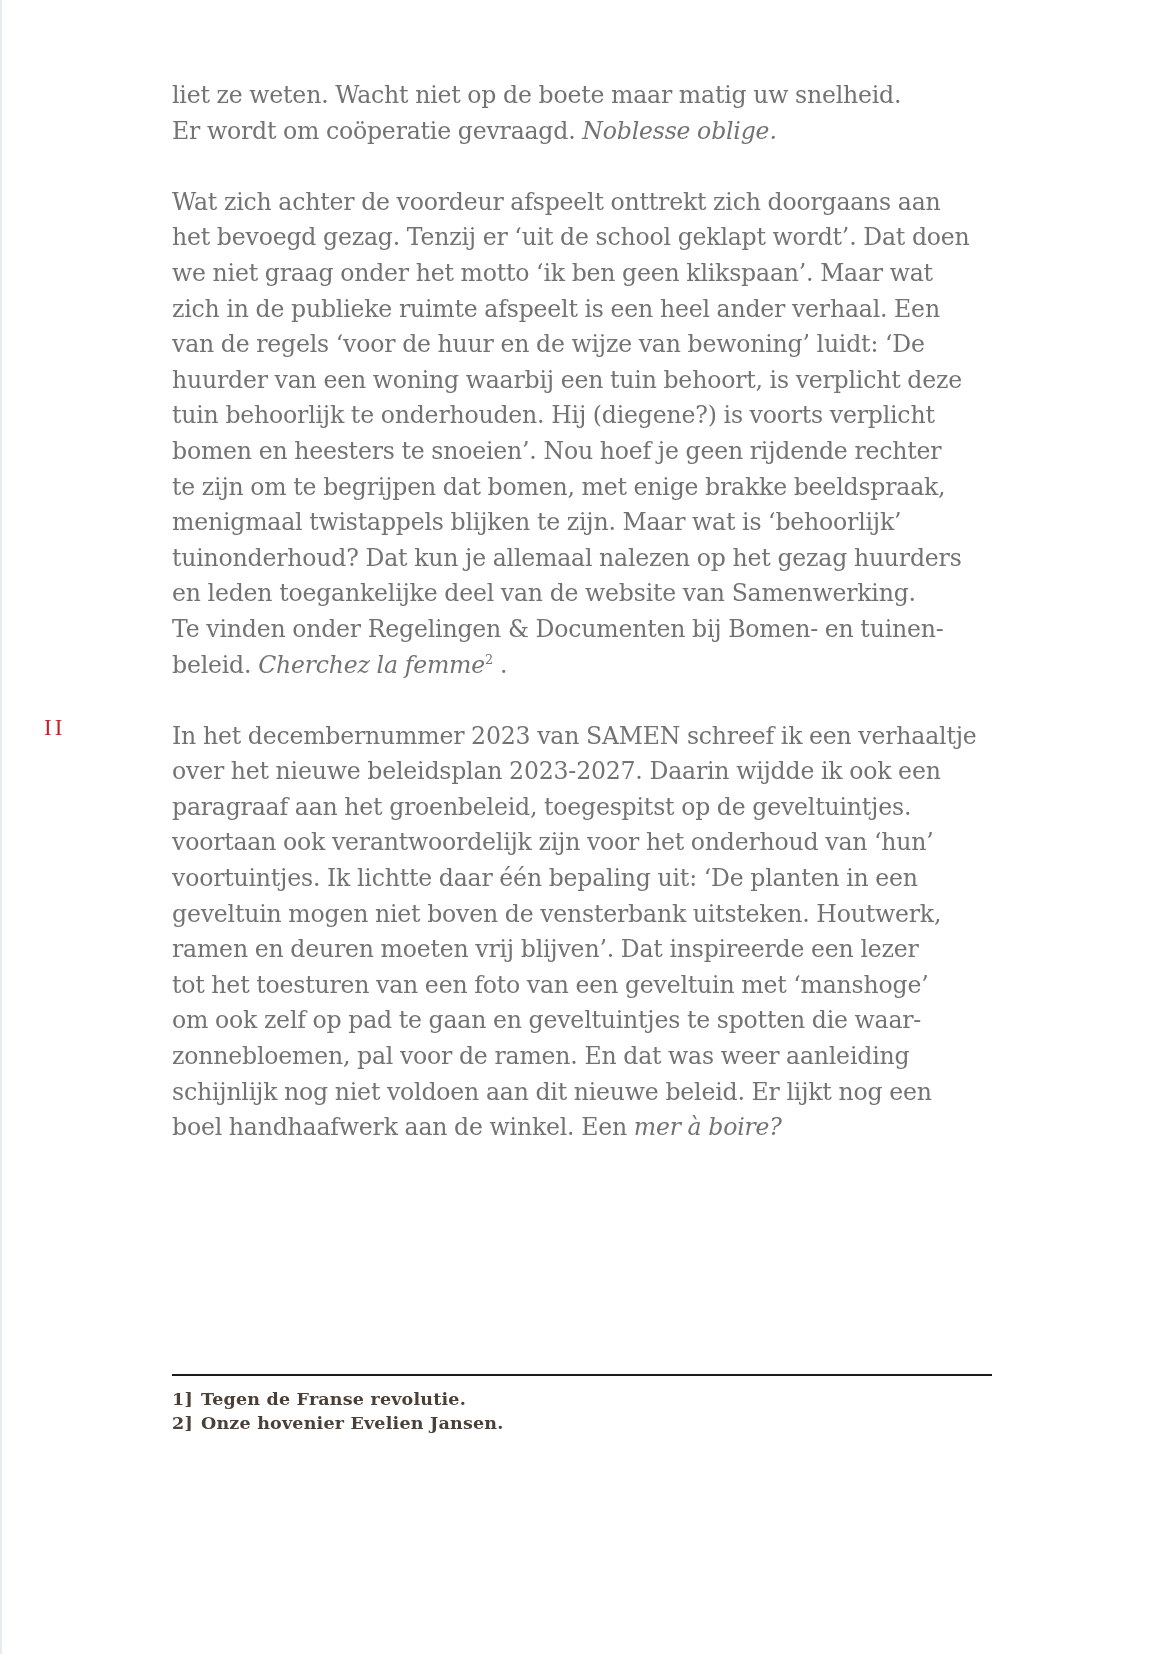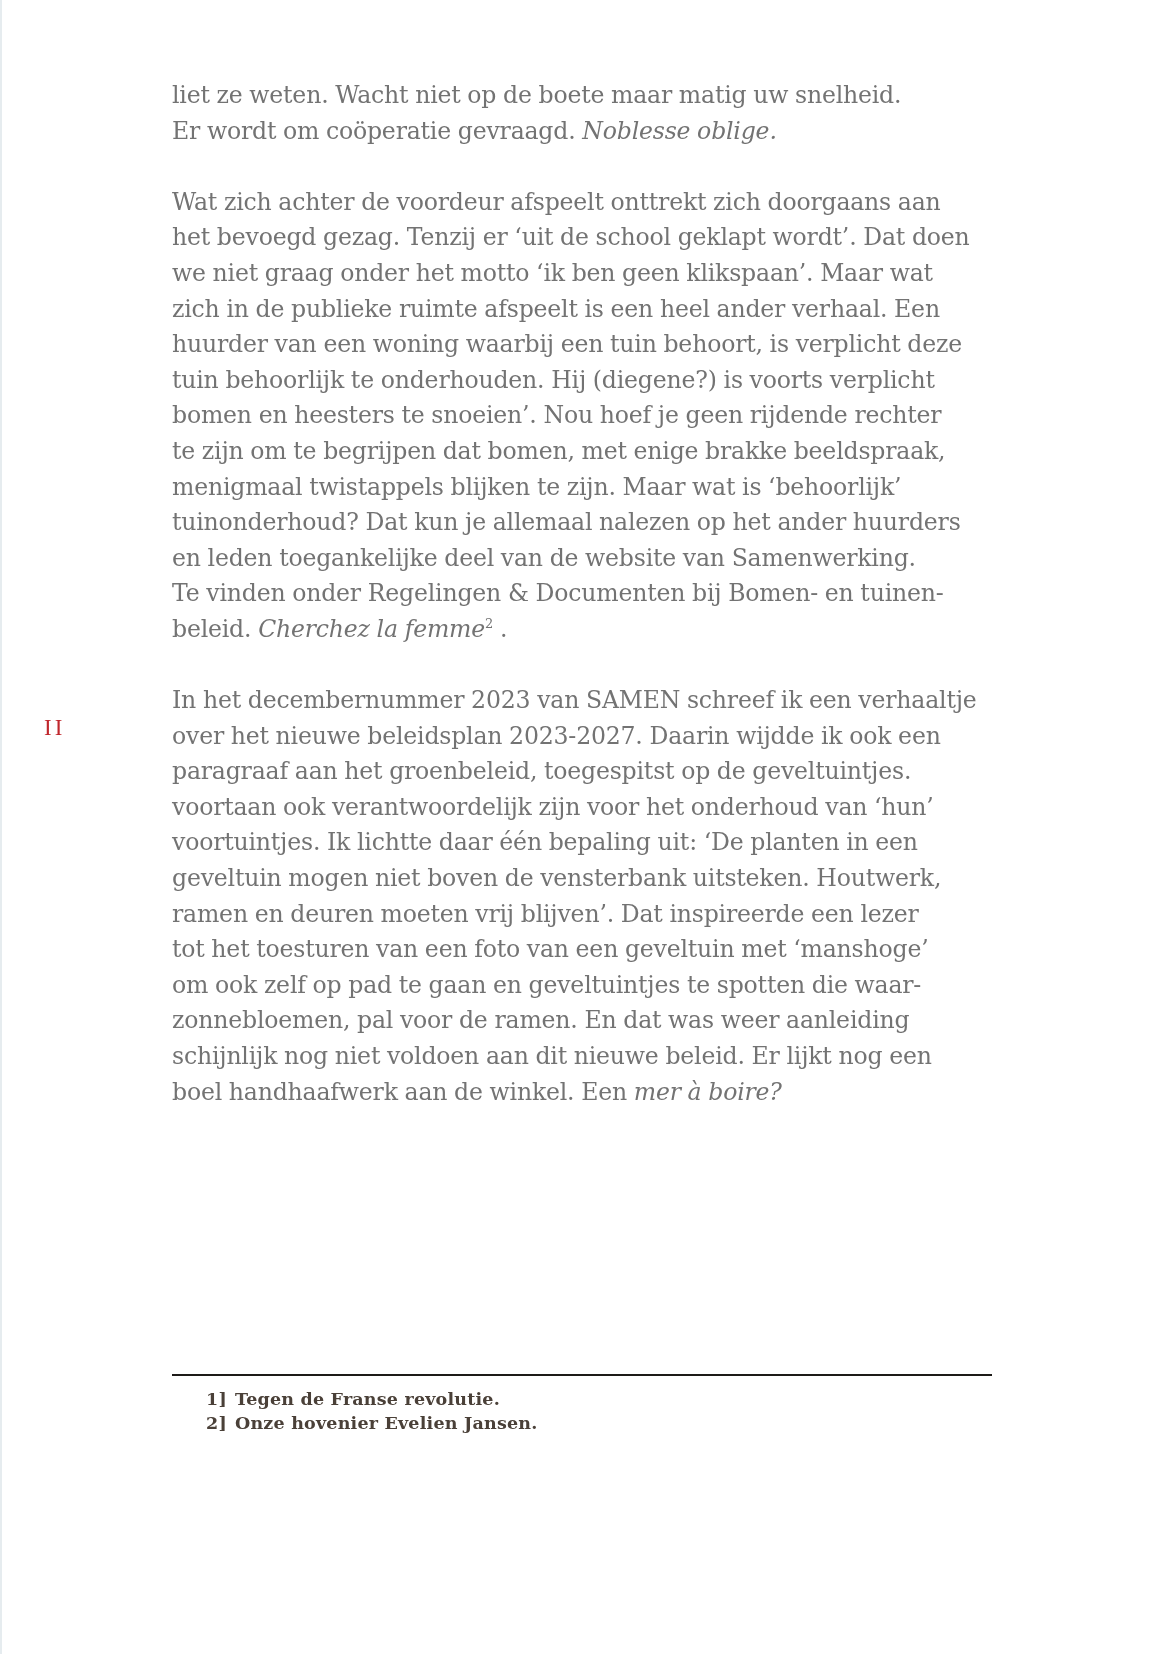--- a/index.html
+++ b/index.html
@@ -74,21 +74,20 @@
       font-family: "DejaVu Serif", serif;
       font-size: 17.5px;
       line-height: 24px;
       color: #4a4038;
       font-weight: bold;
       letter-spacing: 0.2px;
     }
     .footnote {
       display: block;
       white-space: nowrap;
-      margin-left: 34px;
     }
     .fn-num {
       display: inline-block;
       width: 29px;
     }
   </style>
 </head>
 <body>
 
 <div class="page-edge"></div>
@@ -99,26 +98,27 @@
   <p class="para">
       <span class="line"><span>liet ze weten. Wacht niet op de boete maar matig uw snelheid.</span></span>
       <span class="line"><span>Er wordt om coöperatie gevraagd. </span><em>Noblesse oblige.</em></span>
     </p>
   <div class="gap"></div>
   <p class="para">
       <span class="line"><span>Wat zich achter de voordeur afspeelt onttrekt zich doorgaans aan</span></span>
       <span class="line"><span>het bevoegd gezag. Tenzij er ‘uit de school geklapt wordt’. Dat doen</span></span>
       <span class="line"><span>we niet graag onder het motto ‘ik ben geen klikspaan’. Maar wat</span></span>
       <span class="line"><span>zich in de publieke ruimte afspeelt is een heel ander verhaal. Een</span></span>
+      <span class="line"><span>van de regels ‘voor de huur en de wijze van bewoning’ luidt: ‘De</span></span>
       <span class="line"><span>huurder van een woning waarbij een tuin behoort, is verplicht deze</span></span>
       <span class="line"><span>tuin behoorlijk te onderhouden. Hij (diegene?) is voorts verplicht</span></span>
       <span class="line"><span>bomen en heesters te snoeien’. Nou hoef je geen rijdende rechter</span></span>
       <span class="line"><span>te zijn om te begrijpen dat bomen, met enige brakke beeldspraak,</span></span>
       <span class="line"><span>menigmaal twistappels blijken te zijn. Maar wat is ‘behoorlijk’</span></span>
-      <span class="line"><span>tuinonderhoud? Dat kun je allemaal nalezen op het ander huurders</span></span>
+      <span class="line"><span>tuinonderhoud? Dat kun je allemaal nalezen op het gezag huurders</span></span>
       <span class="line"><span>en leden toegankelijke deel van de website van Samenwerking.</span></span>
       <span class="line"><span>Te vinden onder Regelingen &amp; Documenten bij Bomen- en tuinen-</span></span>
       <span class="line"><span>beleid. </span><em>Cherchez la femme</em><sup class="fnref">2</sup><span> .</span></span>
     </p>
   <div class="gap"></div>
   <p class="para">
       <span class="line"><span>In het decembernummer 2023 van SAMEN schreef ik een verhaaltje</span></span>
       <span class="line"><span>over het nieuwe beleidsplan 2023-2027. Daarin wijdde ik ook een</span></span>
       <span class="line"><span>paragraaf aan het groenbeleid, toegespitst op de geveltuintjes.</span></span>
       <span class="line"><span>voortaan ook verantwoordelijk zijn voor het onderhoud van ‘hun’</span></span>

